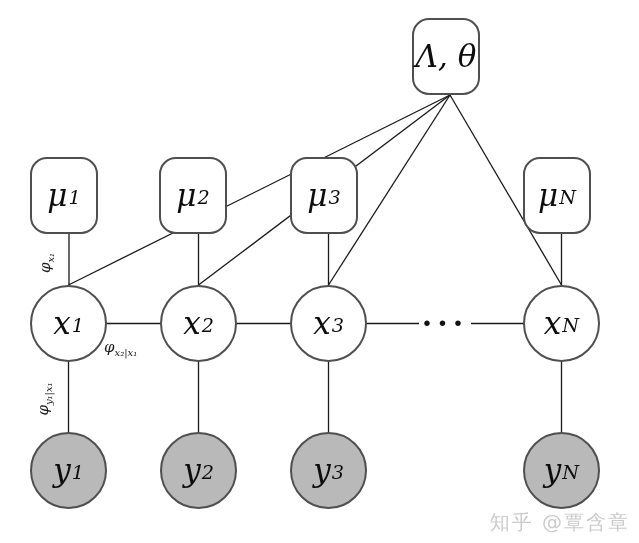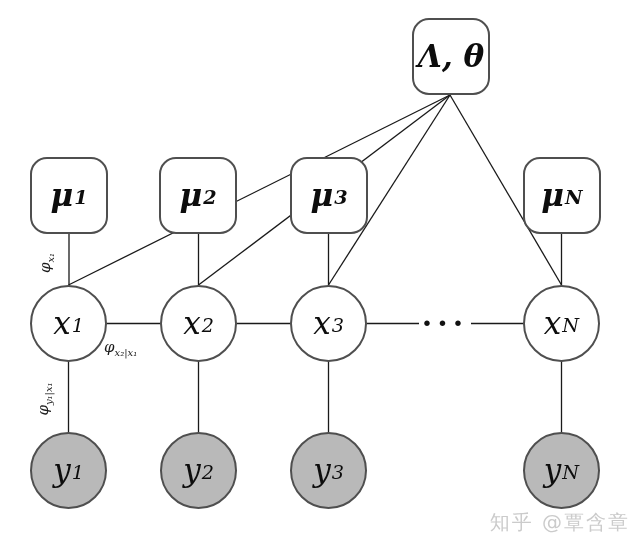--- a/index.html
+++ b/index.html
@@ -7,21 +7,21 @@
     position:relative;width:639px;height:543px;background:#ffffff;
     font-family:"DejaVu Serif","Liberation Serif",serif;overflow:hidden;
   }
   svg.edges{position:absolute;left:0;top:0;z-index:1;}
   .edge{stroke:#1a1a1a;stroke-width:1.3;}
   .node{
     position:absolute;display:flex;align-items:center;justify-content:center;
     box-sizing:border-box;border:2.6px solid #4f4f4f;background:#ffffff;
     z-index:2;font-style:italic;font-size:31px;color:#0d0d0d;line-height:1;
   }
-  .box{width:78px;height:77px;border-radius:17px;font-weight:bold;}
+  .box{width:68px;height:77px;border-radius:17px;}
   .circ{width:77px;height:77px;border-radius:50%;}
   .circ.obs{background:#b9b9b9;}
   .node sub{font-size:0.62em;font-style:italic;line-height:1;margin-left:1px;transform:translateY(0.12em);}
   .dots{
     position:absolute;z-index:2;font-weight:bold;font-style:normal;
     font-size:30px;letter-spacing:5px;color:#111;text-align:center;
   }
   .edge-label{
     position:absolute;z-index:3;font-style:italic;font-size:15px;color:#1a1a1a;
     white-space:nowrap;line-height:1;

